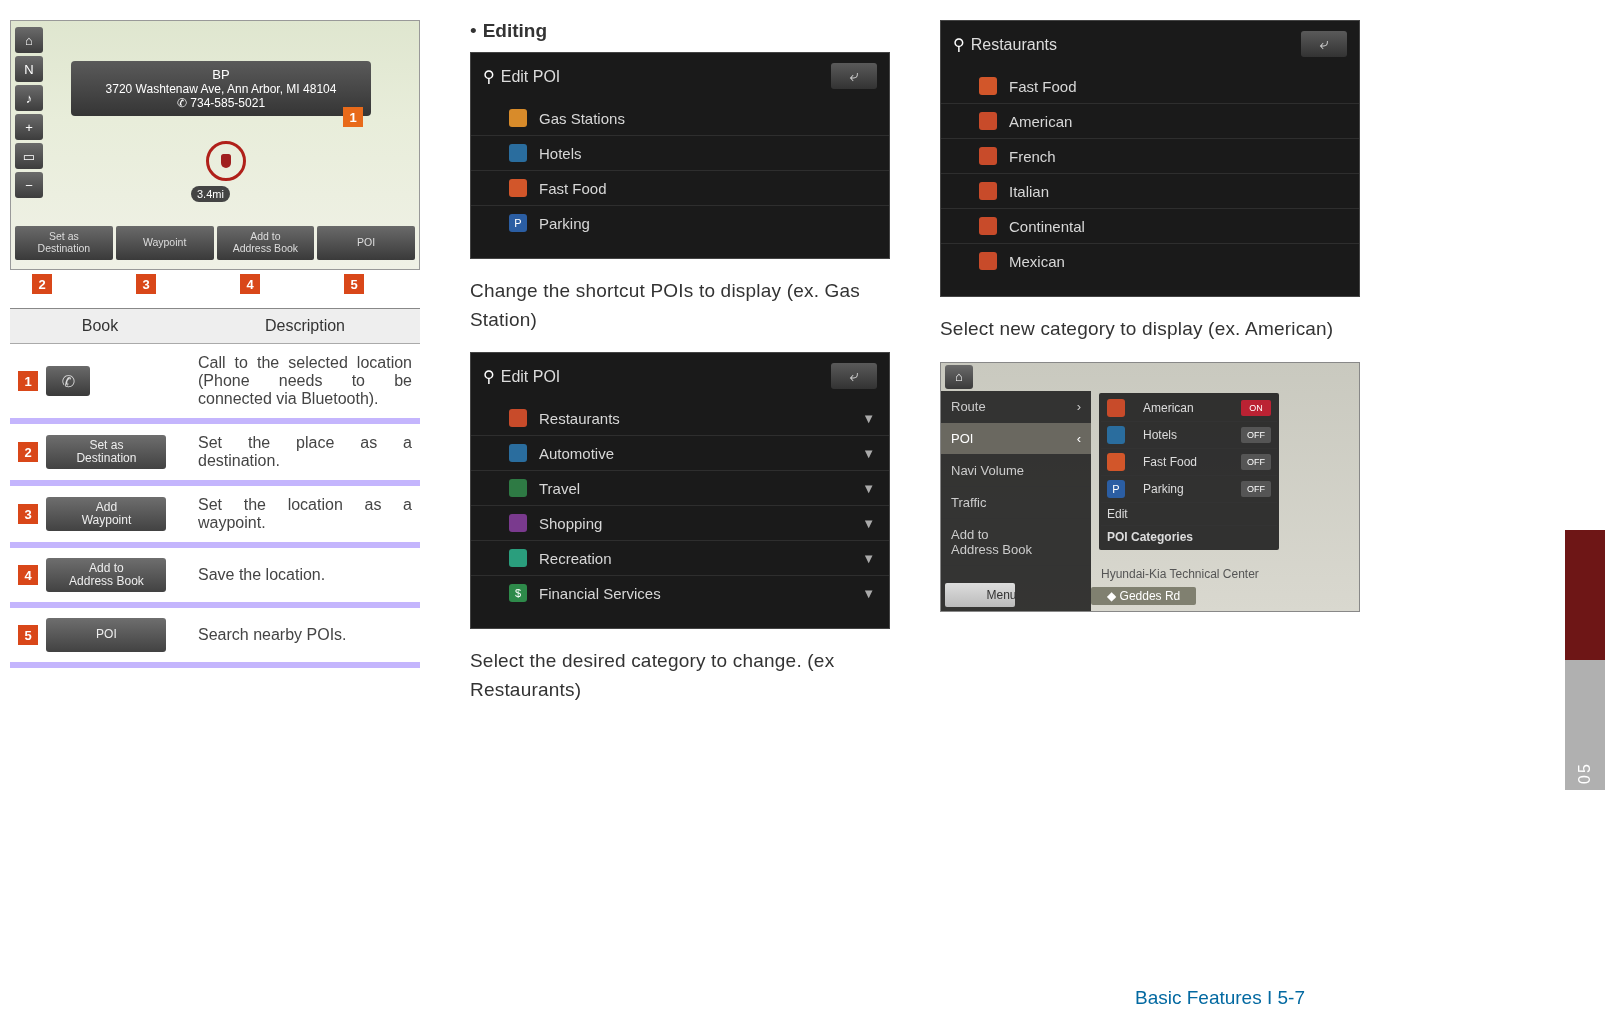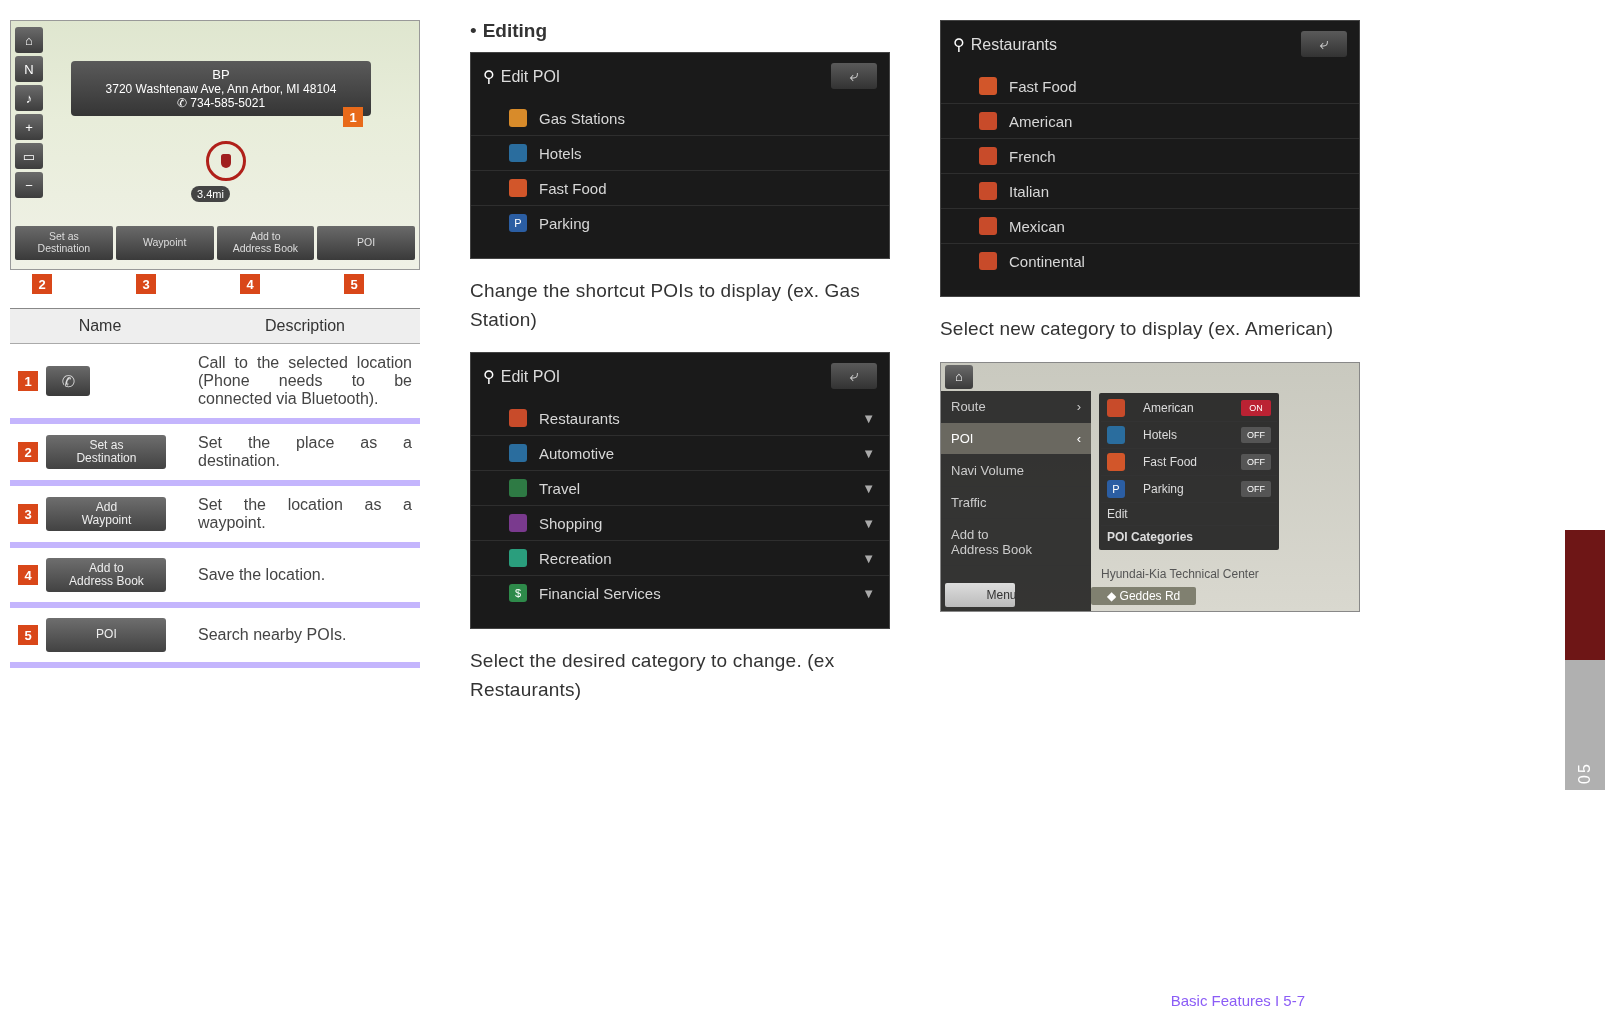--- a/index.html
+++ b/index.html
@@ -298,22 +298,22 @@
   .side-tab2 span {
     transform: rotate(-90deg);
     font-size: 16px;
     letter-spacing: 2px;
   }
 
   .footer {
     position:absolute;
     bottom: 18px;
     right: 300px;
-    font-size: 15px;
-    color:#8b5cf6;
+    font-size: 19px;
+    color:#0369a1;
   }
 </style>
 </head>
 <body>
 
 <div class="page">
 
   <div class="col col1">
     <div class="map-shot">
       <div class="map-sidebtns">
@@ -346,21 +346,21 @@
     <div class="callout-row">
       <span class="num-sq">2</span>
       <span class="num-sq">3</span>
       <span class="num-sq">4</span>
       <span class="num-sq">5</span>
     </div>
 
     <table class="nd">
       <thead>
         <tr>
-          <th>Name</th>
+          <th>Book</th>
           <th>Description</th>
         </tr>
       </thead>
       <tbody>
         <tr>
           <td class="name">
             <span class="num-sq">1</span>
             <span class="phone-icon">✆</span>
           </td>
           <td class="desc">Call to the selected location (Phone needs to be connected via Bluetooth).</td>
@@ -521,27 +521,27 @@
           </div>
           <div class="ds-item">
             <span class="left">
               <span class="ds-ico" style="background: rgb(200, 75, 42);"></span>
               <span>Italian</span>
             </span>
           </div>
           <div class="ds-item">
             <span class="left">
               <span class="ds-ico" style="background: rgb(200, 75, 42);"></span>
+              <span>Continental</span>
+            </span>
+          </div>
+          <div class="ds-item">
+            <span class="left">
+              <span class="ds-ico" style="background: rgb(200, 75, 42);"></span>
               <span>Mexican</span>
-            </span>
-          </div>
-          <div class="ds-item">
-            <span class="left">
-              <span class="ds-ico" style="background: rgb(200, 75, 42);"></span>
-              <span>Continental</span>
             </span>
           </div>
         </div>
     </div>
 
     <div class="caption">Select new category to display (ex. American)</div>
 
     <div class="nav-shot">
       <div class="nav-home">⌂</div>
       <div class="nav-left" id="navleft">

